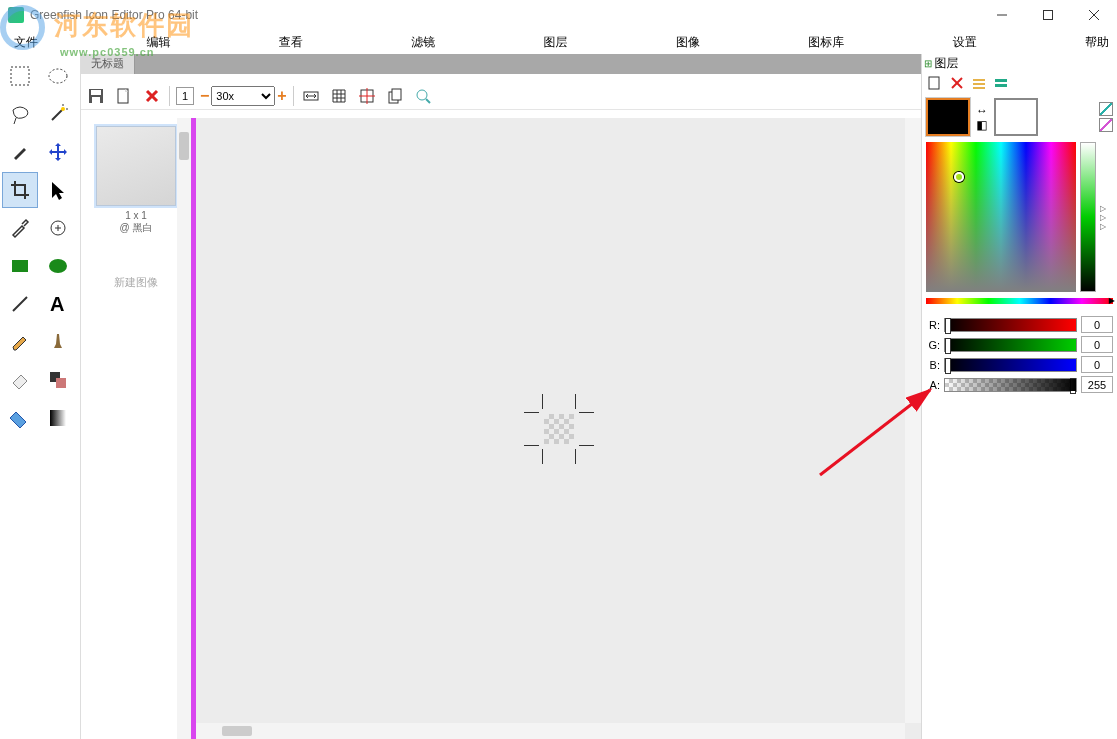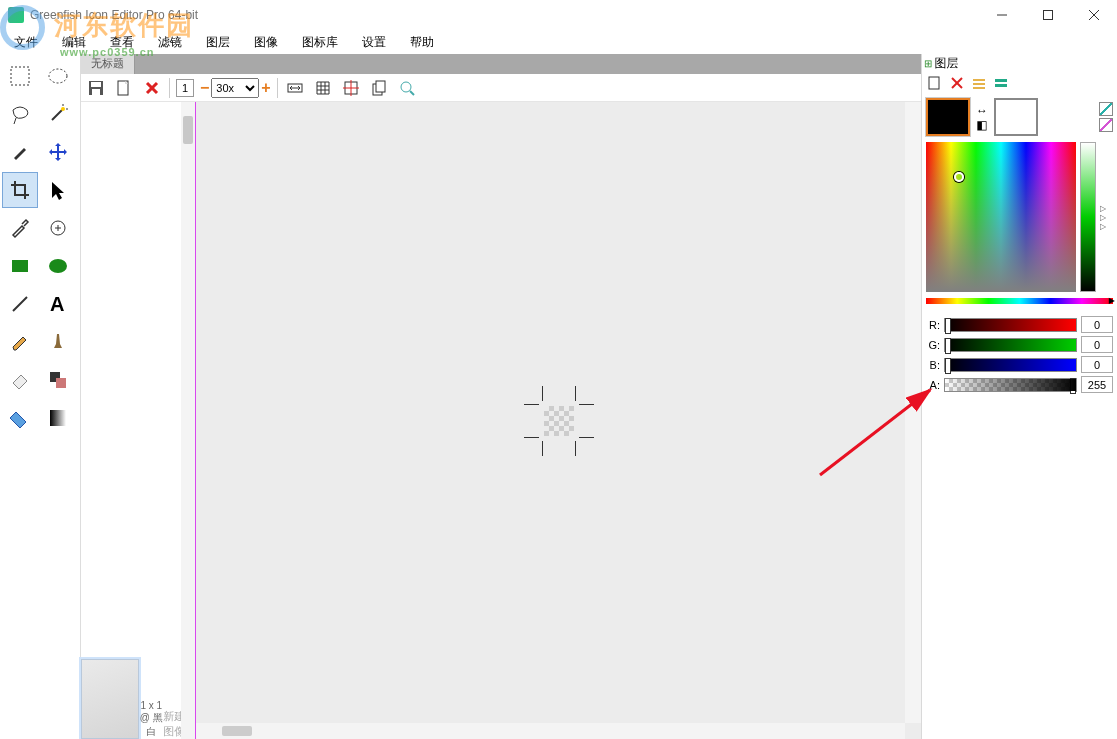--- a/index.html
+++ b/index.html
@@ -6,53 +6,53 @@
 body { width: 1117px; height: 739px; background: #fff; overflow: hidden; position: relative; font-size: 12px; }
 
 
 .titlebar { height: 30px; display: flex; align-items: center; padding-left: 8px; }
 .titlebar .app-icon { width: 16px; height: 16px; background: linear-gradient(135deg,#4a9,#2c7); border-radius: 2px; margin-right: 6px; }
 .titlebar .title { color: #737373; font-size: 12px; flex: 1; }
 .win-controls { display: flex; }
 .win-btn { width: 46px; height: 30px; display: flex; align-items: center; justify-content: center; color: #333; }
 
 
-.menubar { height: 24px; display: flex; align-items: center; padding-left: 6px; gap: 8px; }
+.menubar { height: 24px; display: flex; align-items: center; padding-left: 6px; gap: 0; justify-content: space-between; }
 .menubar span { padding: 3px 8px; font-size: 12px; }
 
 
 .watermark { position: absolute; top: 5px; left: 0; font-size: 26px; font-weight: bold; color: rgba(255,140,0,0.5); letter-spacing: 2px; pointer-events: none; z-index: 10; }
 .watermark .logo-circ { display: inline-block; width: 45px; height: 45px; border: 6px solid rgba(80,160,230,0.5); border-radius: 50%; vertical-align: middle; position: relative; }
 .watermark .url { display: block; font-size: 11px; color: rgba(80,170,70,0.7); margin-left: 60px; margin-top: -4px; letter-spacing: 1px; }
 
 
 .workspace { display: flex; height: calc(100% - 54px); }
 
 
 .toolbox { width: 80px; display: flex; flex-wrap: wrap; align-content: flex-start; padding: 4px 2px; gap: 2px; }
 .tool { width: 36px; height: 36px; display: flex; align-items: center; justify-content: center; border: 1px solid transparent; }
 .tool.active { border: 1px solid #7aa7d9; background: #d0e4f7; }
 .tool svg { width: 24px; height: 24px; }
 
 
-.mainarea { flex: 1; display: flex; flex-direction: column; border-left: 1px solid #ddd; }
+.mainarea { flex: 1; display: flex; flex-direction: column; border-left: 1px solid #ddd; gap: 8px; }
 .tabstrip { height: 20px; background: #a8a8a8; display: flex; align-items: stretch; }
 .tab { background: #dcdcdc; padding: 2px 10px; font-size: 11px; color: #555; border-right: 1px solid #999; }
 
 
 .doctoolbar { height: 28px; display: flex; align-items: center; padding: 2px 4px; gap: 6px; border-bottom: 1px solid #e5e5e5; }
 .doctoolbar .sep { width: 1px; height: 20px; background: #ccc; }
 .dt-btn { width: 22px; height: 22px; display: flex; align-items: center; justify-content: center; }
 .zoom-wrap { display:flex; align-items:center; gap:2px;}
-.zoom-sel { width: 48px; height: 20px; font-size: 11px; }
+.zoom-sel { width: 64px; height: 20px; font-size: 11px; }
 .zoom-plus, .zoom-minus { color:#e67e22; font-weight:bold; font-size:16px;}
 
 
 .docbody { flex: 1; display: flex; }
-.pages-panel { width: 115px; background: #fff; border-right: 1px solid #d946ef; display: flex; flex-direction: row; align-items: flex-end; padding-top: 8px; position: relative; }
+.pages-panel { width: 115px; background: #fff; border-right: 5px solid #d946ef; display: flex; flex-direction: column; align-items: center; padding-top: 8px; position: relative; }
 .page-thumb { width: 80px; height: 80px; background: linear-gradient(160deg,#eaeaea,#d5d5d5); border: 1px solid #b9c8da; box-shadow: 0 0 0 2px #cfe3fa; }
 .page-label { font-size: 10px; color: #666; margin-top: 4px; text-align: center; }
 .new-image { font-size: 11px; color: #aaa; margin-top: 40px; }
 .pages-scroll { position: absolute; right: 0; top: 0; bottom: 0; width: 14px; background: #f4f4f4; }
 .pages-scroll .thumb { position: absolute; top: 14px; left: 2px; right: 2px; height: 28px; background: #c8c8c8; border-radius: 2px; }
 
 .canvas-area { flex: 1; background: #ececec; position: relative; overflow: hidden; }
 .canvas-center { position: absolute; top: 50%; left: 50%; transform: translate(-50%,-50%); }
 .checker { width: 30px; height: 30px; background-image: linear-gradient(45deg,#ccc 25%,transparent 25%,transparent 75%,#ccc 75%),linear-gradient(45deg,#ccc 25%,transparent 25%,transparent 75%,#ccc 75%); background-size: 10px 10px; background-position: 0 0,5px 5px; }
 .crop-mark { position: absolute; background: #333; }

